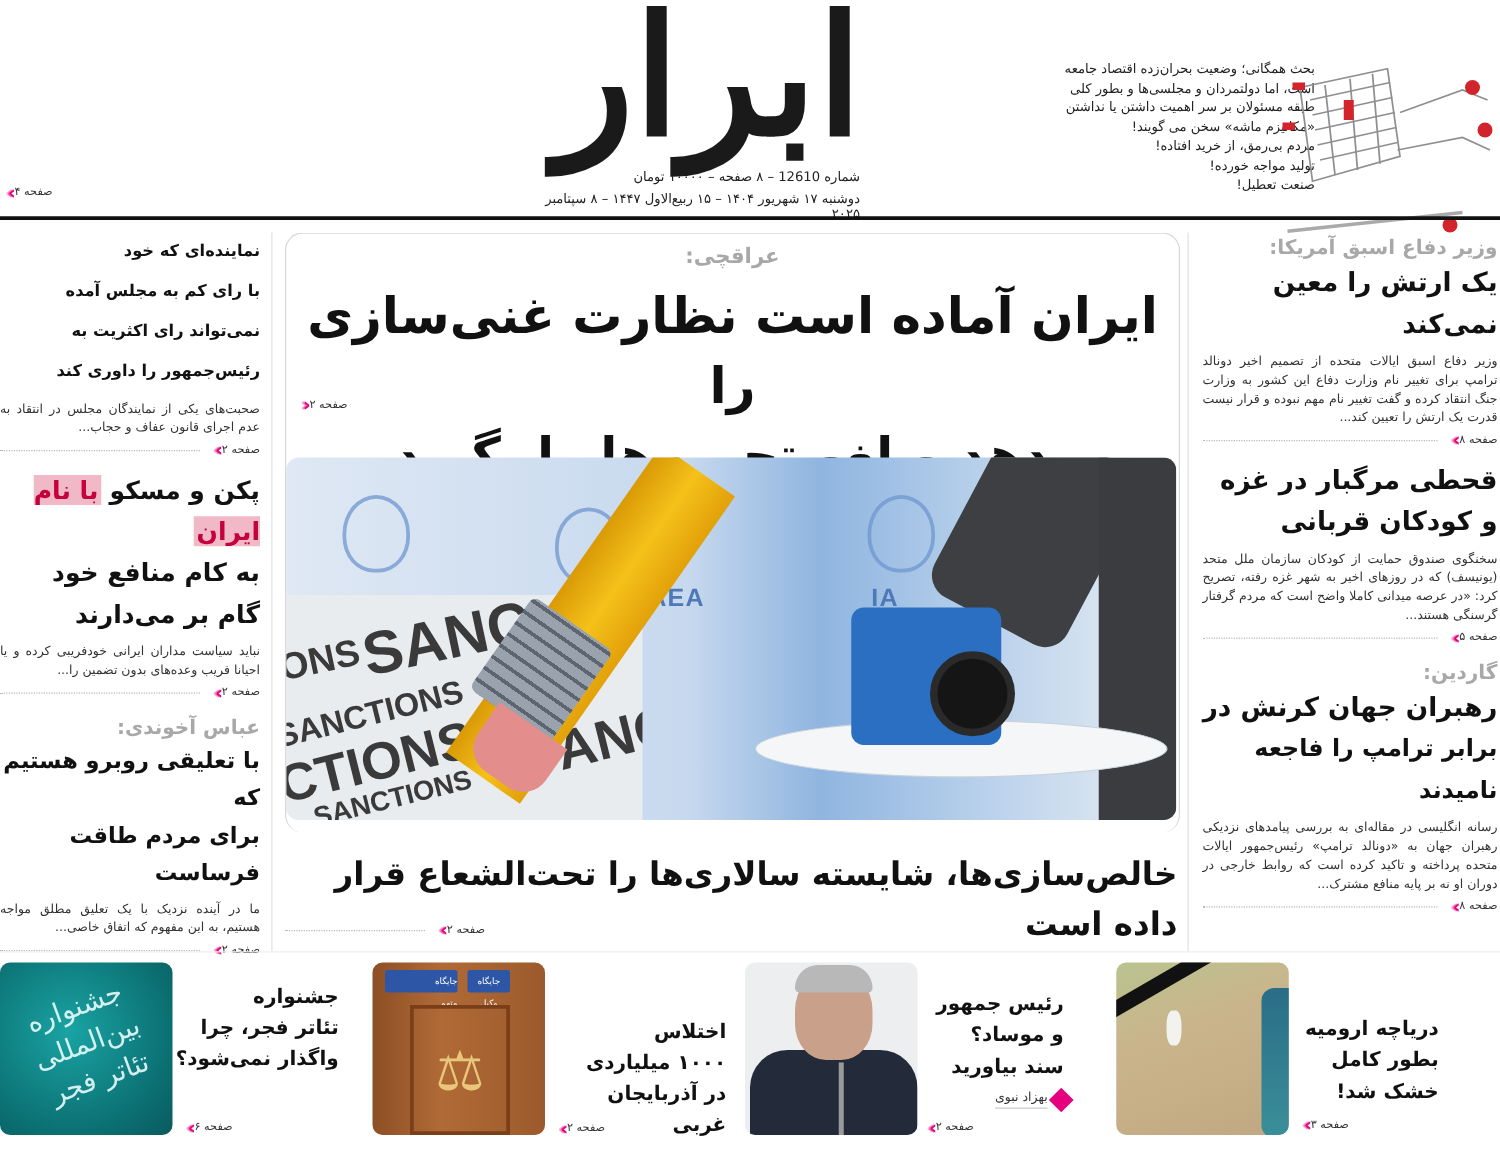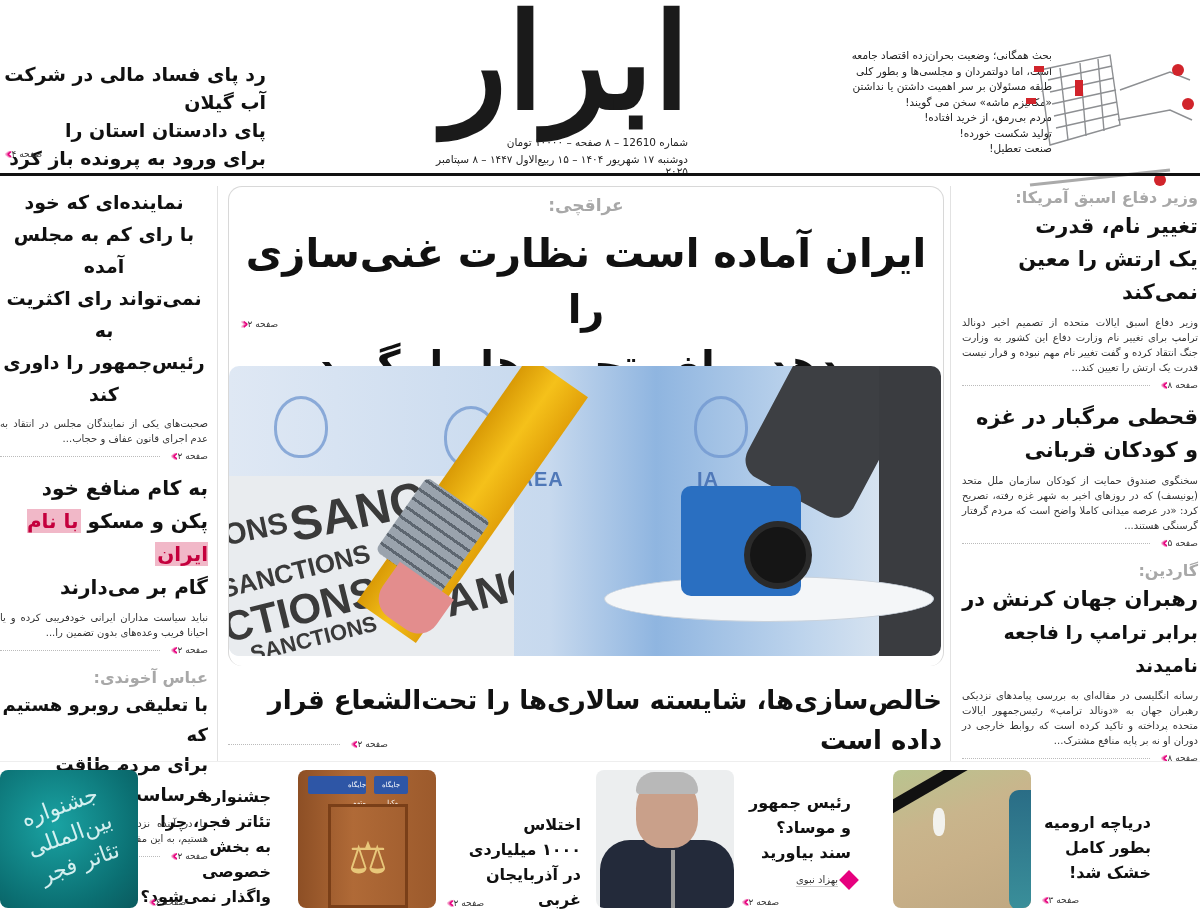--- a/index.html
+++ b/index.html
@@ -83,53 +83,48 @@
   .th-portrait { background: #eceeef; }
   .th-portrait .head { position: absolute; left: 40px; top: 6px; width: 62px; height: 72px; background: #c9a08a; border-radius: 45% 45% 40% 40%; }
   .th-portrait .hair { position: absolute; left: 40px; top: 2px; width: 62px; height: 22px; background: #b8b8b8; border-radius: 30px 30px 6px 6px; }
   .th-portrait .body { position: absolute; left: 4px; top: 70px; width: 134px; height: 72px; background: #232a3a; border-radius: 30px 30px 0 0; }
   .th-portrait .mic { position: absolute; left: 75px; top: 80px; width: 4px; height: 62px; background: #9a9a9a; }
   .th-map { background: linear-gradient(160deg, #b9c48f 0%, #c9b58c 35%, #c8b088 60%, #bfa882 100%); }
   .th-map .sea { position: absolute; right: 0; top: 20px; width: 22px; height: 120px; background: linear-gradient(180deg, #2a6d86, #3a8f9a); border-radius: 10px 0 0 10px; }
   .th-map .lake { position: absolute; left: 40px; top: 38px; width: 12px; height: 28px; background: #f2f2ee; border-radius: 40%; }
   .th-map .ribbon { position: absolute; left: -10px; top: 10px; width: 90px; height: 12px; background: #111; transform: rotate(-30deg); }
 
-  .author { position: absolute; display: flex; align-items: center; gap: 4px; }
+  .author { position: absolute; display: flex; gap: 4px; }
   .author .diamond { width: 14px; height: 14px; background: #e6007e; transform: rotate(45deg); }
   .author .name { font-size: 10px; color: #333; border-bottom: 1px solid #ccc; padding-bottom: 1px; }
 </style>
 </head>
 <body>
 
 <div class="masthead">
-  <div class="top-left-headline">
-    <div>رد پای فساد مالی در شرکت آب گیلان</div>
-    <div>پای دادستان استان را</div>
-    <div>برای ورود به پرونده باز کرد</div>
-  </div>
   <div class="top-left-page page-ref">
     <span class="pg">صفحه ۴</span>
     <span class="chev">
         <span class="c3">‹</span>
         <span class="c2">‹</span>
         <span class="c1">‹</span>
       </span>
   </div>
 
   <div class="logo">ابرار</div>
   <div class="issue-line">شماره 12610 – ۸ صفحه – ۱۰۰۰۰ تومان</div>
   <div class="date-line">دوشنبه ۱۷ شهریور ۱۴۰۴ – ۱۵ ربیع‌الاول ۱۴۴۷ – ۸ سپتامبر ۲۰۲۵</div>
 
   <div class="cart-text">
     <span class="ln">بحث همگانی؛ وضعیت بحران‌زده اقتصاد جامعه</span>
     <span class="ln">است، اما دولتمردان و مجلسی‌ها و بطور کلی</span>
     <span class="ln">طبقه مسئولان بر سر اهمیت داشتن یا نداشتن</span>
     <span class="ln">«مکانیزم ماشه» سخن می گویند!</span>
     <span class="ln">مردم بی‌رمق، از خرید افتاده!</span>
-    <span class="ln">تولید شکست خورده!</span>
+    <span class="ln">تولید مواجه خورده!</span>
     <span class="ln">صنعت تعطیل!</span>
   </div>
   <svg class="cart-art" viewBox="0 0 180 140">
     <g stroke="#8d8f92" stroke-width="1.4" fill="none">
       <polygon points="20,20 90,5 100,75 30,95"></polygon>
       <line x1="28" y1="30" x2="92" y2="16"></line>
         <line x1="30" y1="42" x2="94" y2="28"></line>
       <line x1="32" y1="54" x2="96" y2="40"></line>
         <line x1="34" y1="66" x2="97" y2="52"></line>
       <line x1="36" y1="78" x2="98" y2="64"></line>
@@ -151,21 +146,20 @@
   <div class="masthead-rule"></div>
 </div>
 
 <div class="col-rule-r"></div>
 <div class="col-rule-l"></div>
 
 <div class="col-right">
   <div class="story">
     <div class="kicker">وزیر دفاع اسبق آمریکا:</div>
     <div class="headline">
-      <div>تغییر نام، قدرت</div>
       <div>یک ارتش را معین نمی‌کند</div>
     </div>
     <div class="lead">وزیر دفاع اسبق ایالات متحده از تصمیم اخیر دونالد ترامپ برای تغییر نام وزارت دفاع این کشور به وزارت جنگ انتقاد کرده و گفت تغییر نام مهم نبوده و قرار نیست قدرت یک ارتش را تعیین کند...</div>
     <div class="page-ref">
       <span class="pg">صفحه ۸</span>
       <span class="chev">
           <span class="c3">‹</span>
           <span class="c2">‹</span>
           <span class="c1">‹</span>
         </span>
@@ -204,42 +198,42 @@
           <span class="c2">‹</span>
           <span class="c1">‹</span>
         </span>
       <span class="dots"></span>
     </div>
   </div>
 </div>
 
 <div class="col-left">
   <div class="story">
-    <div class="headline" style="font-size:19px;line-height:32px;text-align:center;">
+    <div class="headline" style="font-size:13px;line-height:32px;">
       <div>نماینده‌ای که خود</div>
       <div>با رای کم به مجلس آمده</div>
       <div>نمی‌تواند رای اکثریت به</div>
       <div>رئیس‌جمهور را داوری کند</div>
     </div>
     <div class="lead">صحبت‌های یکی از نمایندگان مجلس در انتقاد به عدم اجرای قانون عفاف و حجاب...</div>
     <div class="page-ref">
       <span class="pg">صفحه ۲</span>
       <span class="chev">
           <span class="c3">‹</span>
           <span class="c2">‹</span>
           <span class="c1">‹</span>
         </span>
       <span class="dots"></span>
     </div>
   </div>
 
   <div class="story">
     <div class="headline" style="font-size:20px;">
+      <div><span>پکن و مسکو </span><span class="hl">با نام ایران</span></div>
       <div>به کام منافع خود</div>
-      <div><span>پکن و مسکو </span><span class="hl">با نام ایران</span></div>
       <div>گام بر می‌دارند</div>
     </div>
     <div class="lead">نباید سیاست مداران ایرانی خودفریبی کرده و یا احیانا فریب وعده‌های بدون تضمین را...</div>
     <div class="page-ref">
       <span class="pg">صفحه ۲</span>
       <span class="chev">
           <span class="c3">‹</span>
           <span class="c2">‹</span>
           <span class="c1">‹</span>
         </span>
@@ -389,21 +383,20 @@
   </div>
 </div>
 
 <div class="bcard" style="left:0;width:290px;">
   <div class="thumb th-festival">
     <div class="cal">جشنواره بین‌المللی تئاتر فجر</div>
   </div>
   <div class="btitle" style="left:136px;top:14px;width:135px;">
     <div>جشنواره</div>
     <div>تئاتر فجر، چرا</div>
-    <div>به بخش خصوصی</div>
     <div>واگذار نمی‌شود؟</div>
   </div>
   <div class="bpage page-ref" style="left:148px;top:126px;">
     <span class="pg">صفحه ۶</span>
     <span class="chev">
         <span class="c3">‹</span>
         <span class="c2">‹</span>
         <span class="c1">‹</span>
       </span>
   </div>

